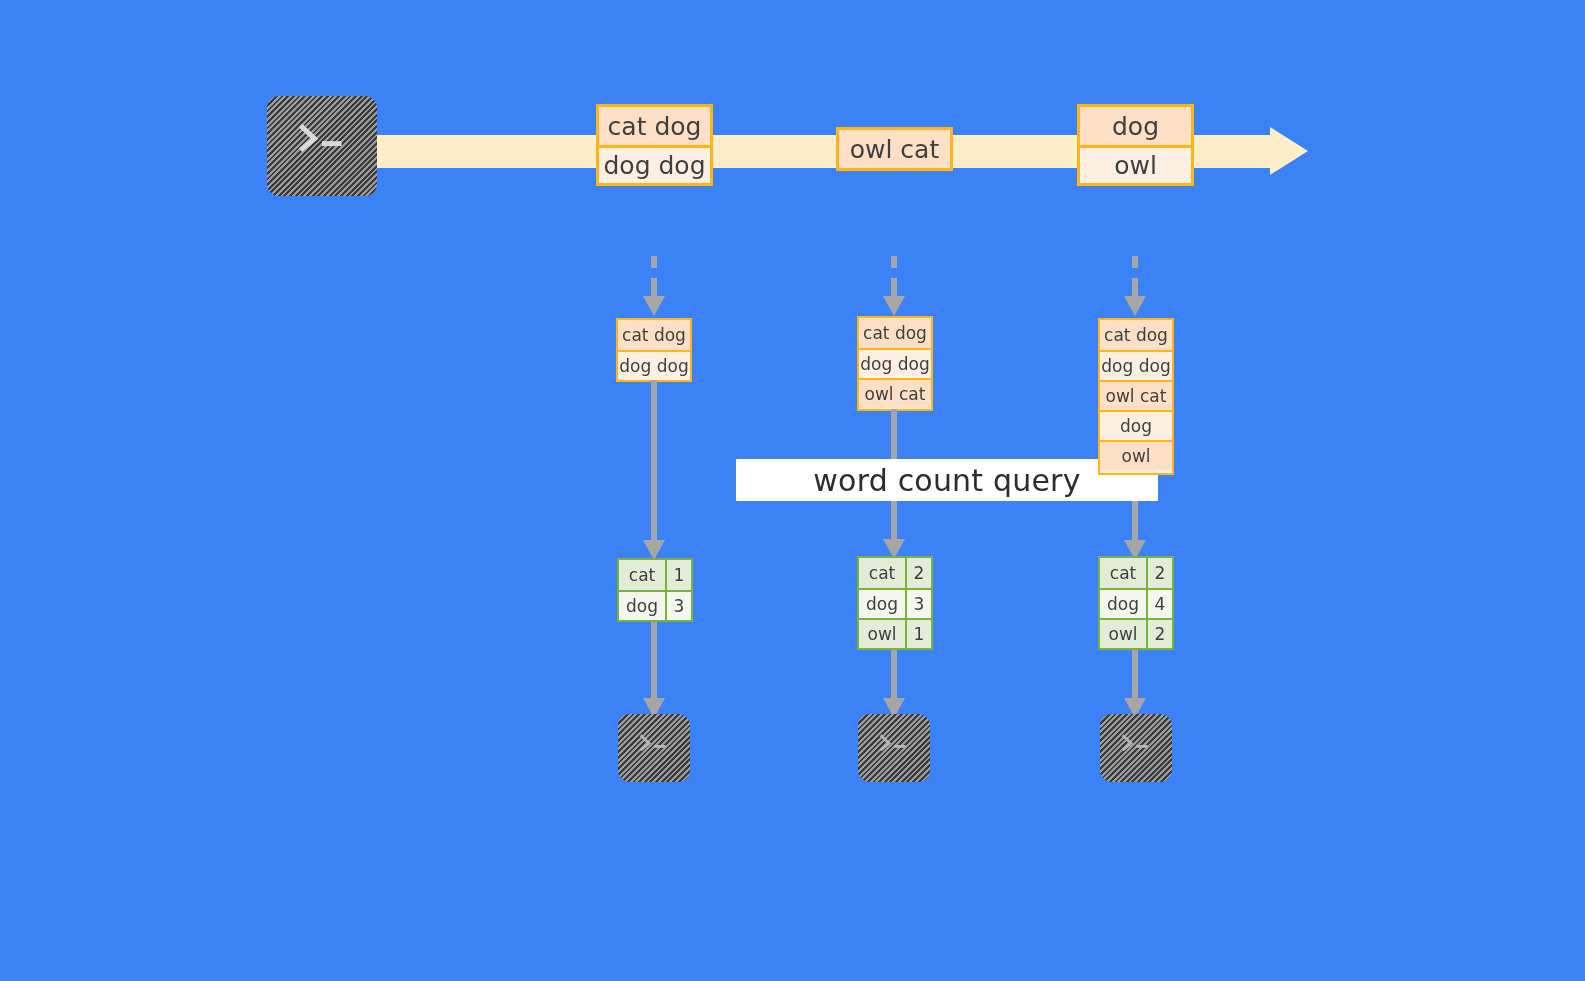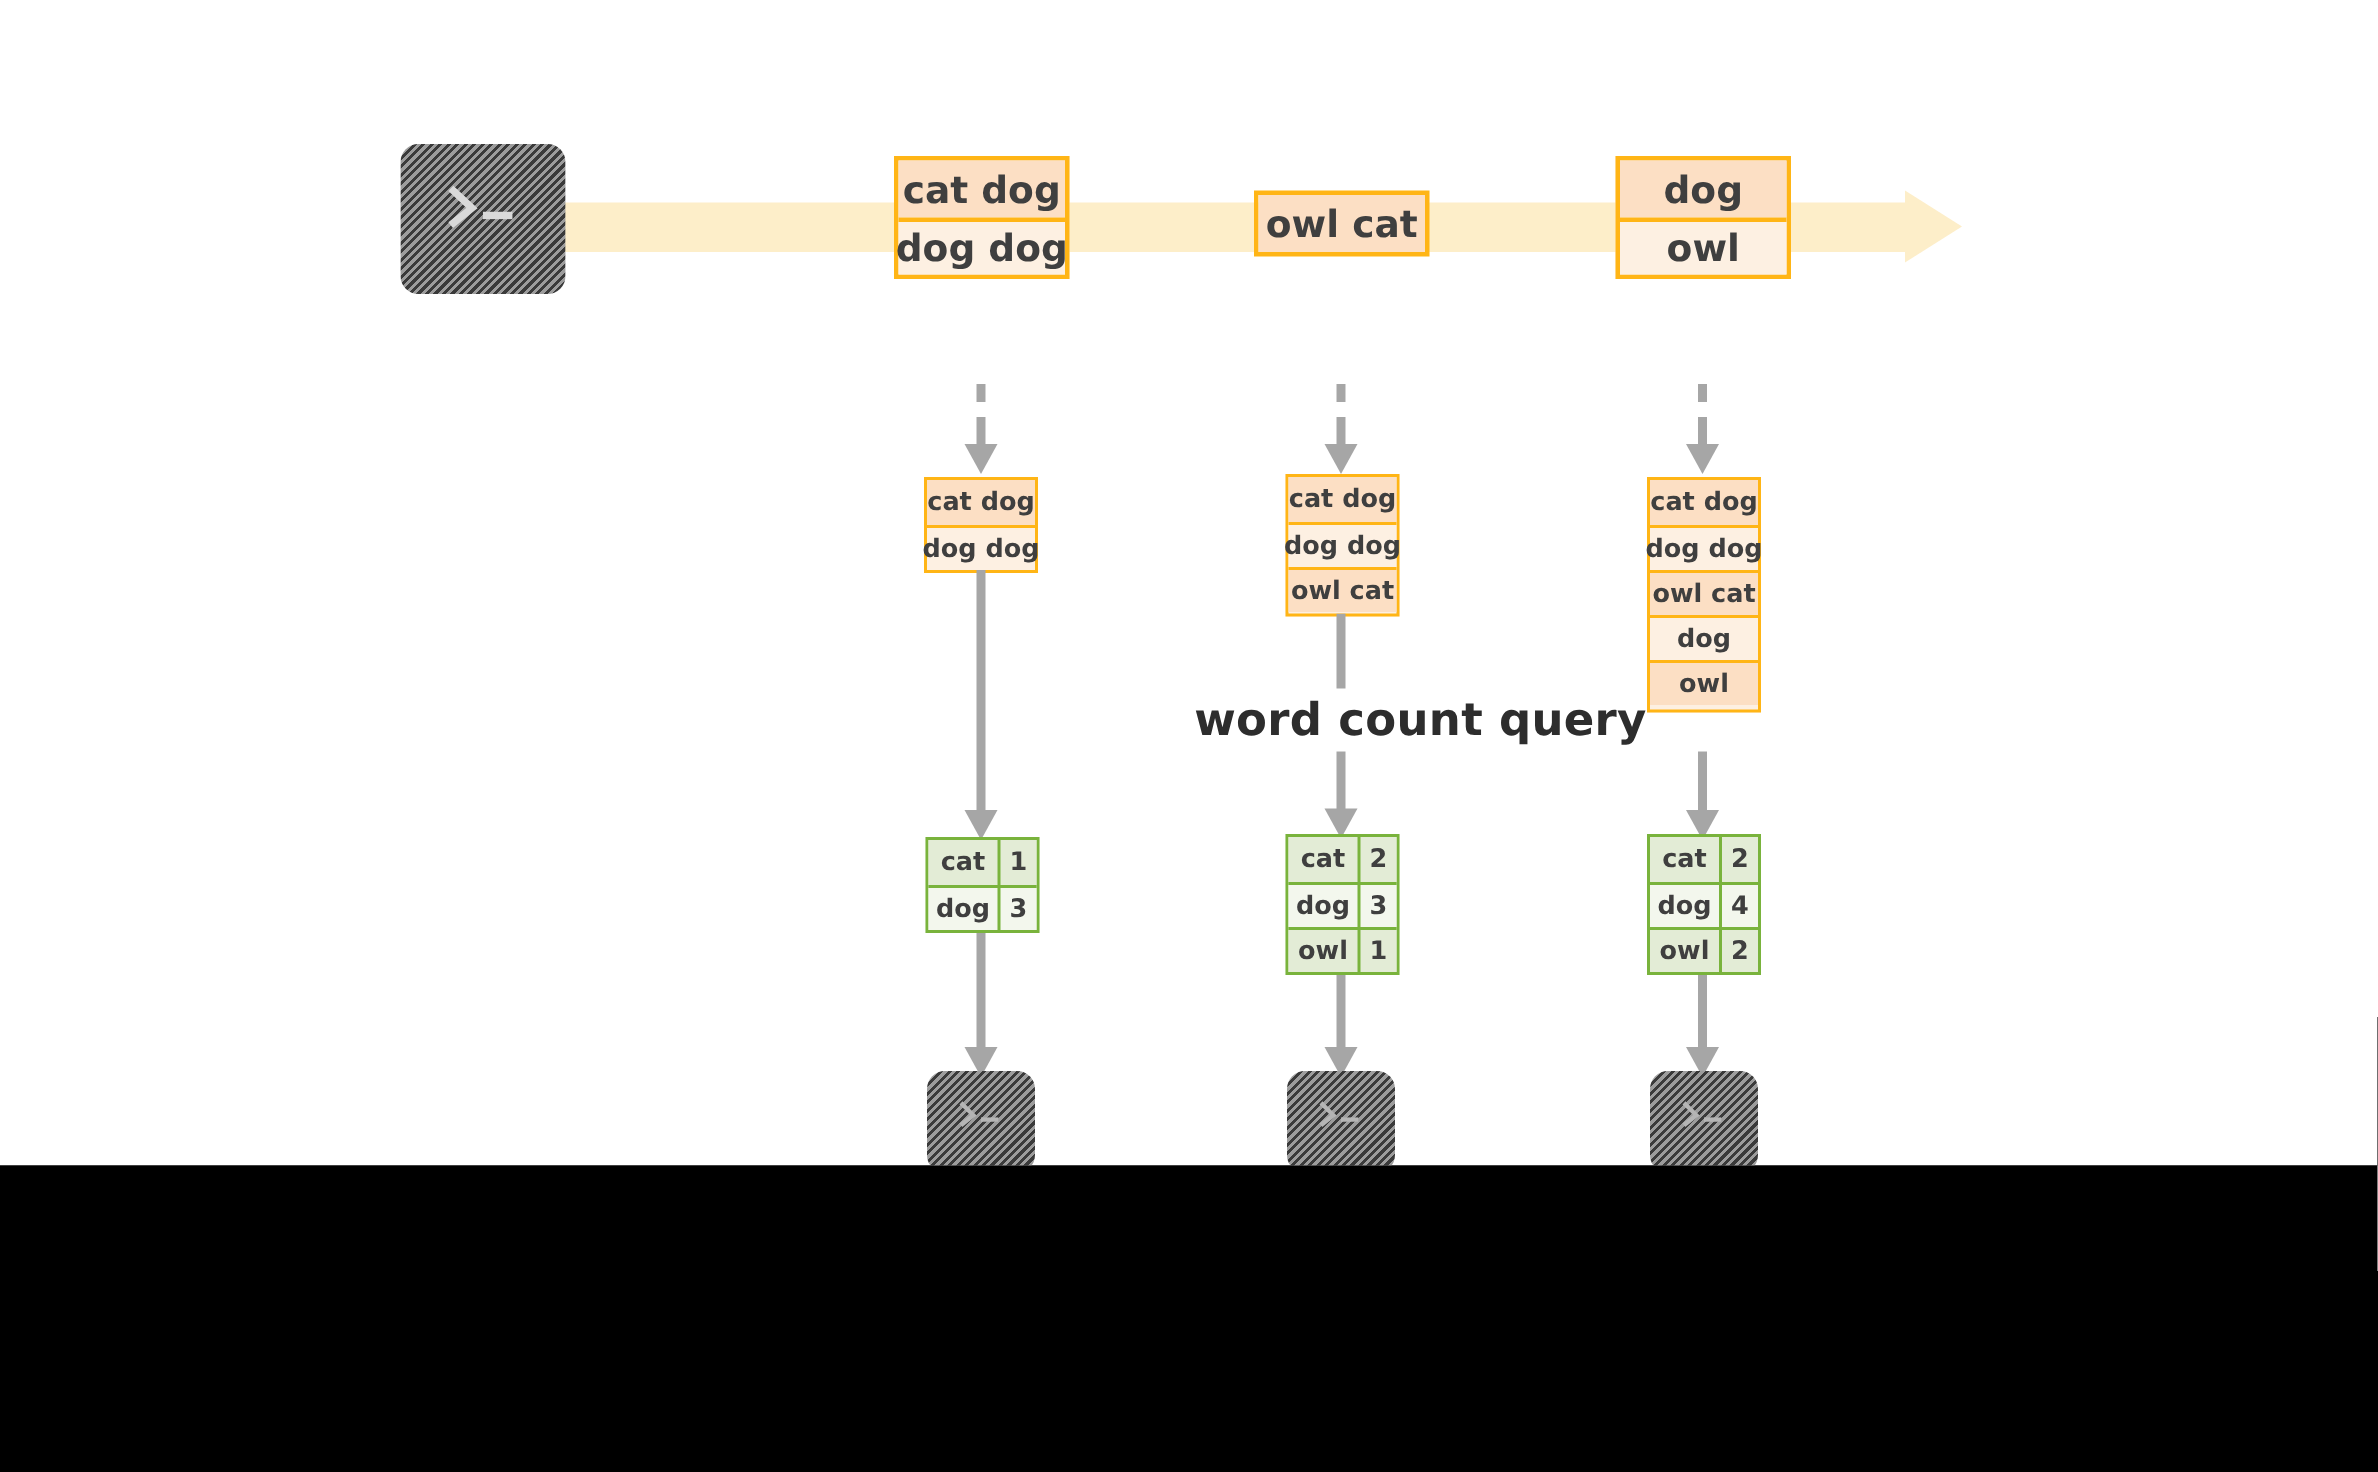--- a/index.html
+++ b/index.html
@@ -6,24 +6,23 @@
     margin: 0;
     padding: 0;
     background: #000000;
   }
   body {
     font-family: "DejaVu Sans", sans-serif;
   }
   #stage {
     position: relative;
     width: 1585px;
-    height: 777px;
-    background: #ffffff;
+    height: 981px;
+    background: #3b82f6;
     overflow: hidden;
-    font-weight: bold;
   }
 
   
   .terminal {
     position: absolute;
     box-sizing: border-box;
     background-color: #7b7b7b;
     border-radius: 12px;
     border: 10px solid transparent;
     background-image:

